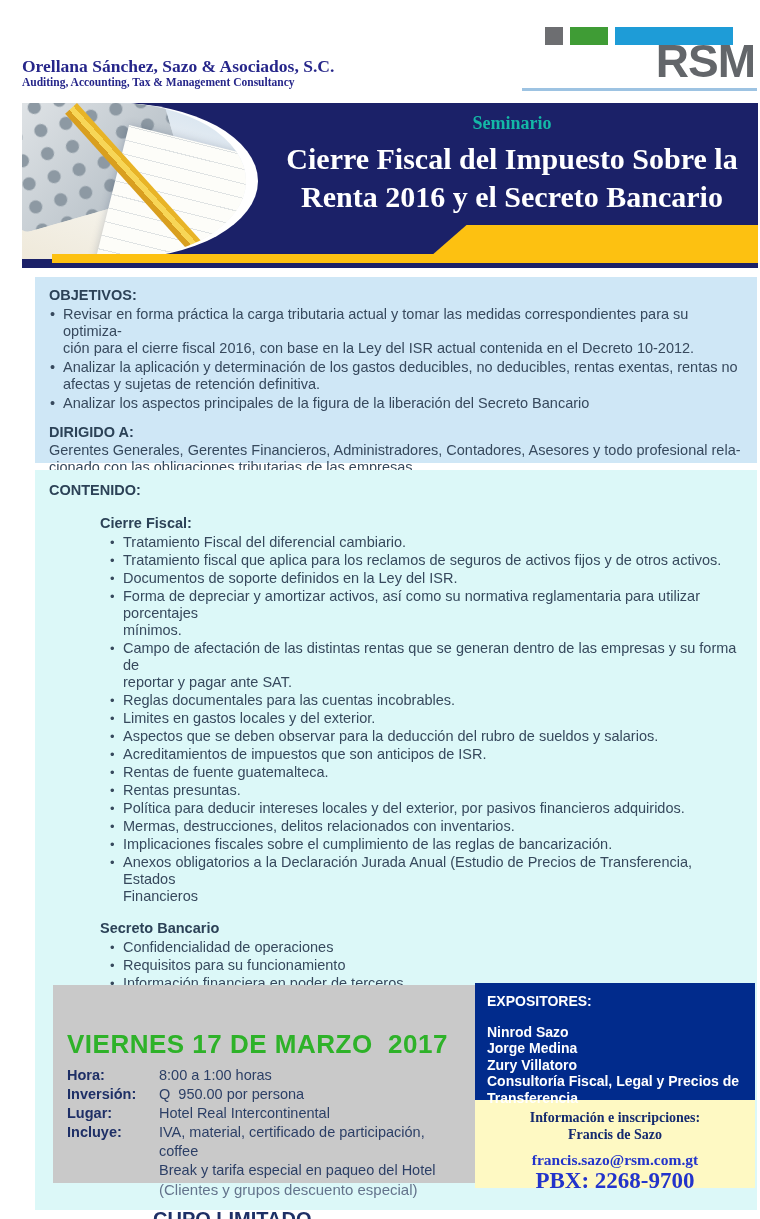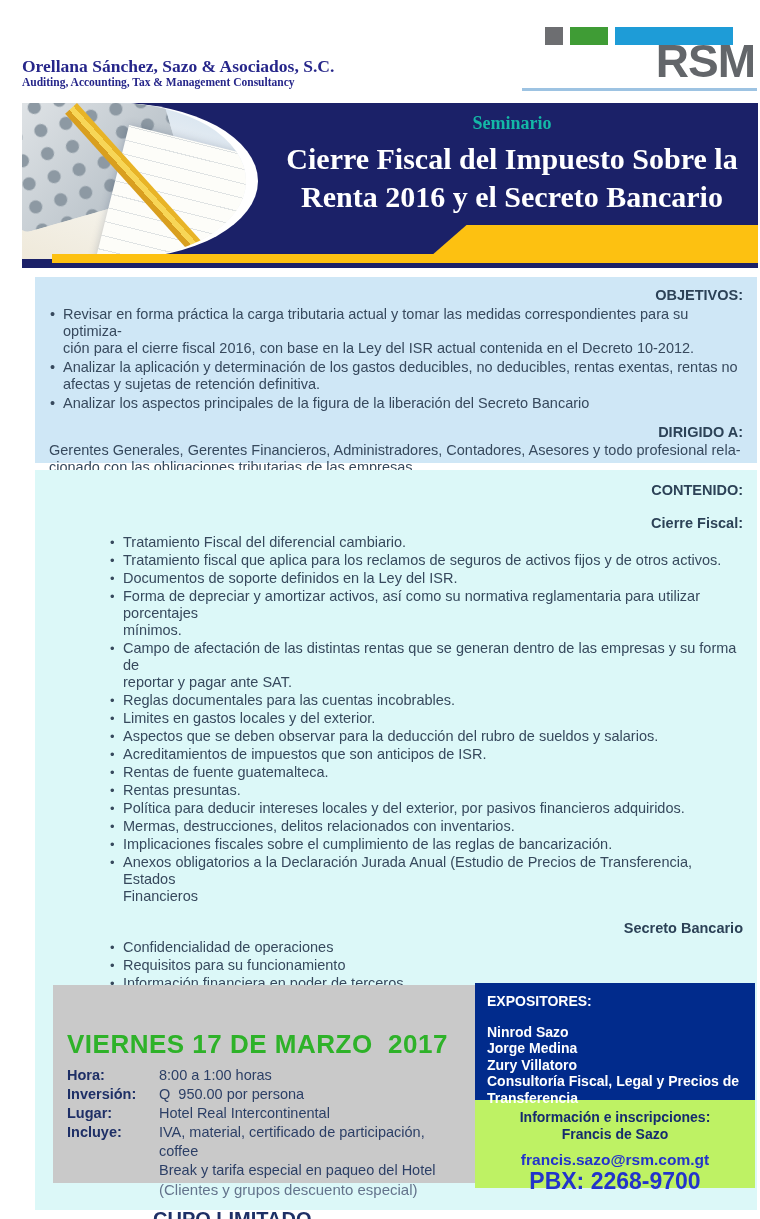--- a/index.html
+++ b/index.html
@@ -47,21 +47,21 @@
   .btitle{margin-top:6px;font-size:30px;font-weight:bold;color:#ffffff;line-height:38px;white-space:pre-line;}
   .ystrip{position:absolute;left:30px;right:0;bottom:5px;height:9px;background:#fdc111;}
   .yband{position:absolute;right:0;bottom:5px;width:335px;height:38px;background:#fdc111;
          clip-path:polygon(13% 0,100% 0,100% 100%,0 100%);}
 
   
   .panel1{position:absolute;left:35px;top:277px;width:722px;height:186px;background:#cfe7f6;
           padding:10px 14px;box-sizing:border-box;font-size:14.5px;line-height:17px;}
   .panel2{position:absolute;left:35px;top:470px;width:722px;height:740px;background:#dcf8f8;
           padding:12px 14px;box-sizing:border-box;font-size:14.5px;line-height:17px;}
-  .hd{font-weight:bold;color:#2c4257;text-align:right;}
+  .hd{font-weight:bold;color:#2c4257;}
   .blist{list-style:none;margin:2px 0 0;padding:0;}
   .blist li{position:relative;padding-left:14px;white-space:pre-wrap;margin-bottom:2px;}
   .blist li::before{content:"\2022";position:absolute;left:1px;}
   .dirigido{margin-top:12px;}
   .dirigido p{margin:1px 0 0;white-space:pre-wrap;}
 
   .inner{margin-left:51px;margin-top:16px;}
   .clist{list-style:none;margin:2px 0 0;padding:0;}
   .clist li{position:relative;padding-left:23px;white-space:pre-wrap;margin-bottom:1px;}
   .clist li::before{content:"\2022";position:absolute;left:10px;font-size:13px;}
@@ -76,21 +76,21 @@
   .drow{display:flex;}
   .dlabel{width:92px;flex:none;font-weight:bold;color:#1e2f66;line-height:19px;}
   .dvalue{color:#2c3f66;white-space:pre-wrap;line-height:19px;}
   .note{margin-left:92px;font-size:15px;color:#64748c;margin-top:1px;}
   .cupo{margin-top:13px;margin-left:86px;font-size:20px;font-weight:bold;color:#1e2f66;}
   .rightcol{position:absolute;right:0;top:0;width:280px;}
   .navybox{background:#012b8c;color:#ffffff;padding:10px 12px;height:117px;box-sizing:border-box;
            font-size:14px;font-weight:bold;line-height:16.5px;}
   .navybox .exheading{margin-bottom:14px;}
   .exline{white-space:pre-wrap;}
-  .contact{background:#bef264;text-align:center;padding:9px 4px;height:88px;box-sizing:border-box;}
+  .contact{background:#fef9c3;text-align:center;padding:9px 4px;height:88px;box-sizing:border-box;font-family:Liberation Serif, serif;}
   .cline{font-weight:bold;color:#152a6e;font-size:14px;line-height:17px;}
   .cemail{margin-top:8px;font-weight:bold;color:#2334cb;font-size:15.5px;cursor:pointer;}
   .cpbx{font-weight:bold;color:#2334cb;font-size:23px;line-height:26px;}
 </style>
 </head>
 <body>
 
 <div class="page">
 
   <div class="firm">

